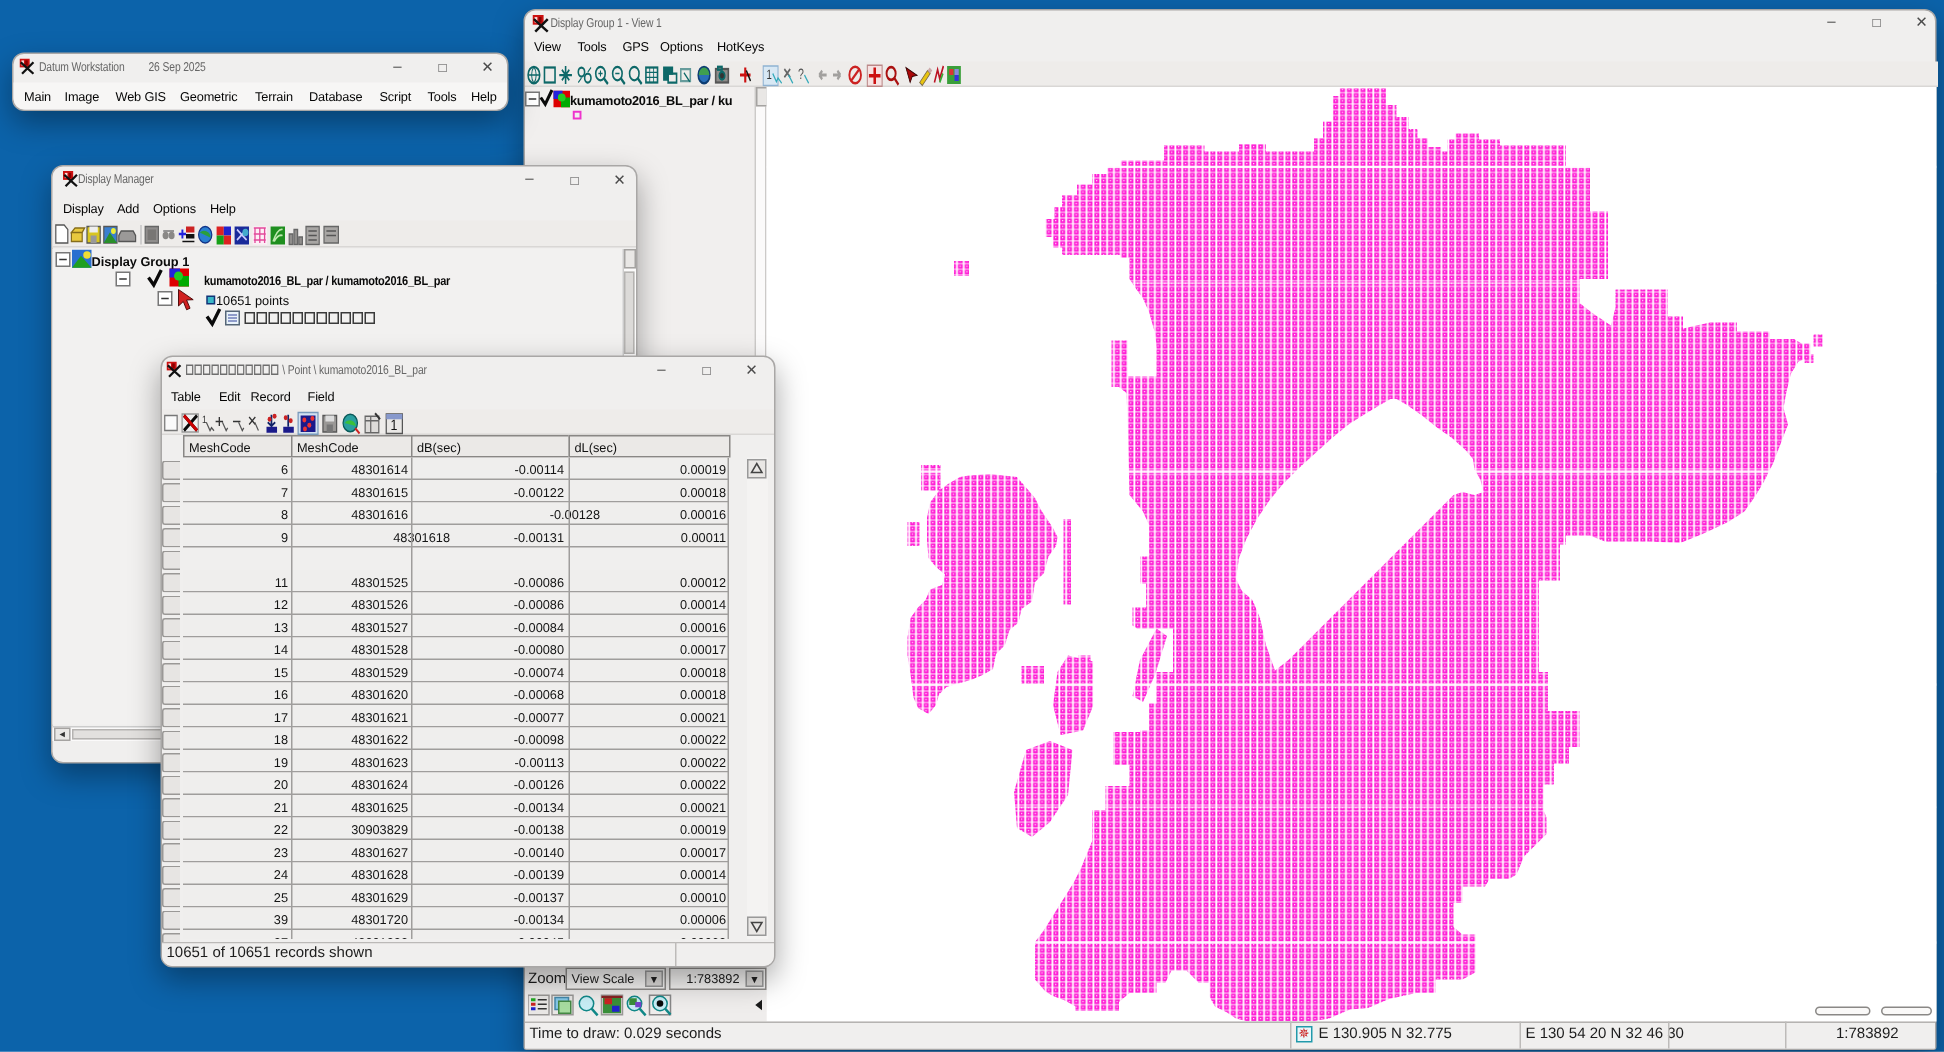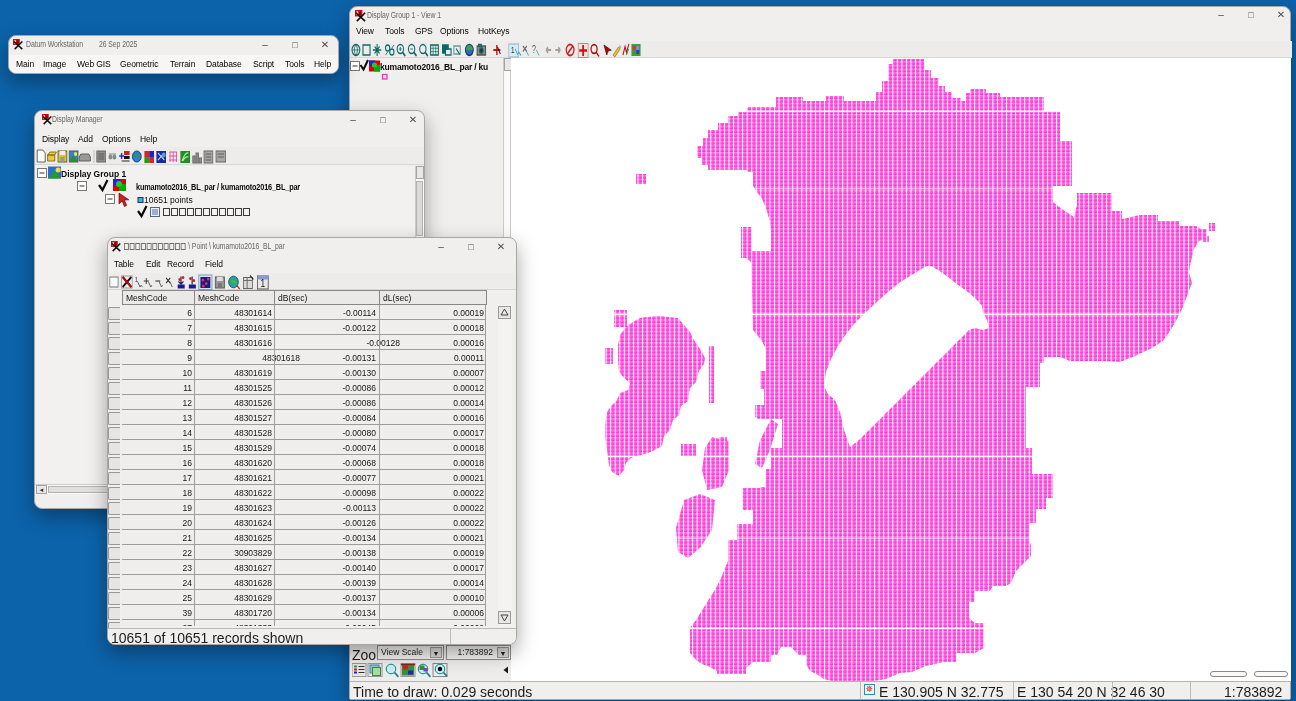--- a/index.html
+++ b/index.html
@@ -10,21 +10,21 @@
 .kj{display:inline-block;width:7px;height:8px;border:1px solid #3a3a3a;margin:0 1px 0 0;vertical-align:-1px}
 .kjs{display:inline-block;width:6px;height:7px;border:1px solid #6e6e6e;margin:0 1px 0 0;vertical-align:-1px}
 .tbar2{background:#eeecea;border-bottom:1px solid #d9d7d5}
 .trow{position:absolute;left:0;height:15px;width:364px;border-bottom:1px solid #9f9d9c;background:#efeeed}
 .tc{position:absolute;top:3px;font-size:8.5px;color:#151515;text-align:right;white-space:nowrap}
 .rtab{position:absolute;width:12px;height:13px;background:#e7e5e3;border:1px solid #9a9896;border-right:none;border-radius:2px 0 0 2px}
 .hdrc{position:absolute;top:0;height:15px;background:#ebe9e7;border:1px solid #898785;font-size:8.5px;color:#111;padding:2px 0 0 3px;white-space:nowrap;overflow:hidden}
 .combo{position:absolute;height:15px;background:#f5f4f3;border:1px solid #8f8d8b;font-size:8.5px;color:#222;white-space:nowrap}
 .cbtn{position:absolute;right:1px;top:1px;width:12px;height:11px;background:#dedcda;border:1px solid #999;font-size:7px;text-align:center;line-height:11px;color:#222}
 .sep{position:absolute;width:1px;background:#bdbbb9}
-.sbtxt{position:absolute;font-size:14px;color:#1c1c1c;white-space:nowrap}
+.sbtxt{position:absolute;font-size:10px;color:#1c1c1c;white-space:nowrap}
 </style></head><body>
 
 <div class="win" style="left:349px;top:6px;width:942px;height:694px;border-radius:8px 8px 2px 2px"></div>
 <svg style="position:absolute;left:355px;top:10px" width="12" height="12" viewBox="0 0 13 13">
 <rect x="0" y="0" width="8" height="7" fill="#cc1111"></rect>
 <rect x="1.5" y="1.5" width="2" height="4" fill="#fff" opacity="0.85"></rect>
 <rect x="4.5" y="1.5" width="2" height="4" fill="#880000"></rect>
 <path d="M1 3 L11 12 M11 3 L2 12" stroke="#111" stroke-width="1.8" fill="none"></path>
   </svg>
 <div class="ttxt" style="left:367px;top:10px">Display Group 1 - View 1</div>
@@ -386,26 +386,20 @@
       <div class="tc" style="left:74px;width:76px">48301616</div>
       <div class="tc" style="left:162px;width:116px">-0.00128</div>
       <div class="tc" style="left:259px;width:103px">0.00016</div>
     </div>
 <div class="trow" style="top:45px">
       <div class="tc" style="left:2px;width:68px">9</div>
       <div class="tc" style="left:86px;width:92px">48301618</div>
       <div class="tc" style="left:154px;width:100px">-0.00131</div>
       <div class="tc" style="left:259px;width:103px">0.00011</div>
     </div>
-<div class="trow" style="top:60px">
-      <div class="tc" style="left:2px;width:68px">10</div>
-      <div class="tc" style="left:74px;width:76px">48301619</div>
-      <div class="tc" style="left:154px;width:100px">-0.00130</div>
-      <div class="tc" style="left:259px;width:103px">0.00007</div>
-    </div>
 <div class="trow" style="top:75px">
       <div class="tc" style="left:2px;width:68px">11</div>
       <div class="tc" style="left:74px;width:76px">48301525</div>
       <div class="tc" style="left:154px;width:100px">-0.00086</div>
       <div class="tc" style="left:259px;width:103px">0.00012</div>
     </div>
 <div class="trow" style="top:90px">
       <div class="tc" style="left:2px;width:68px">12</div>
       <div class="tc" style="left:74px;width:76px">48301526</div>
       <div class="tc" style="left:154px;width:100px">-0.00086</div>

